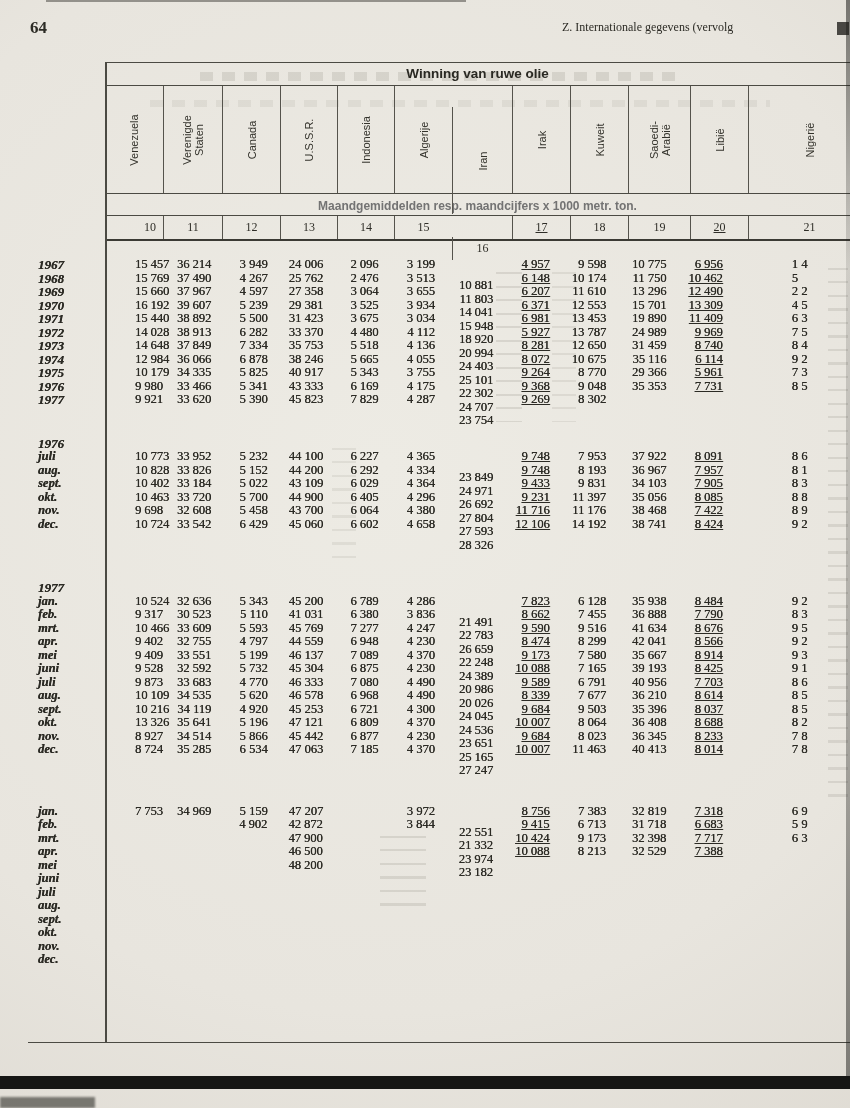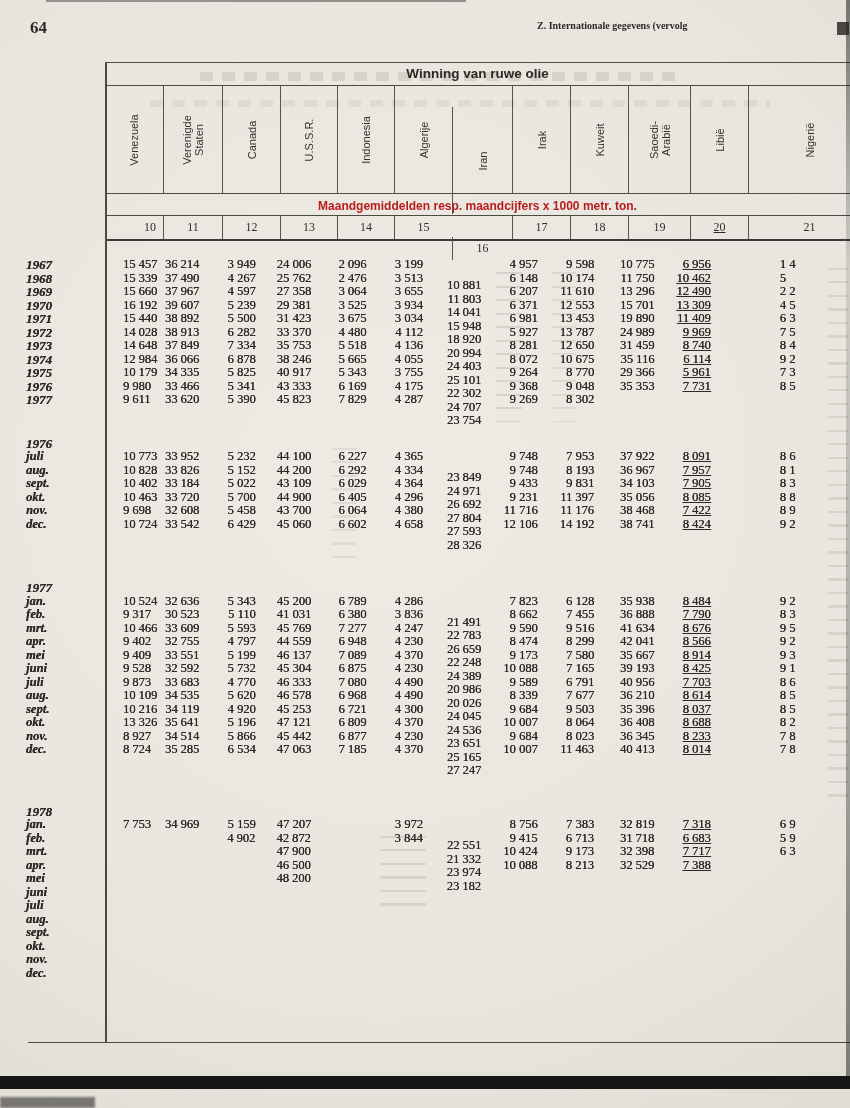--- a/index.html
+++ b/index.html
@@ -4,50 +4,50 @@
 <style>
   html,body{margin:0;padding:0;}
   body{
     width:850px;height:1108px;position:relative;overflow:hidden;
     font-family:"Liberation Serif",serif;color:#2c2b25;background:#e6e3dc;
   }
   #paper{position:absolute;inset:0;
     background:radial-gradient(ellipse 120% 90% at 45% 42%, #edebe4 0%, #e8e5de 55%, #ddd9d1 88%, #d0cdc5 100%);}
   
   #pagenum{position:absolute;left:30px;top:18px;font-size:17px;font-weight:bold;}
-  #hdr{position:absolute;left:537px;top:20px;font-size:10px;font-weight:bold;white-space:nowrap;}
+  #hdr{position:absolute;left:562px;top:20px;font-size:12px;font-weight:normal;white-space:nowrap;}
   #title{position:absolute;left:105px;top:66px;width:745px;text-align:center;
     font:bold 13.5px "Liberation Sans",sans-serif;color:#2a2923;}
   #subtitle{position:absolute;left:105px;top:199px;width:745px;text-align:center;
-    font:bold 12px "Liberation Sans",sans-serif;color:#b91c1c;}
+    font:bold 12px "Liberation Sans",sans-serif;color:#737373;}
   
   .hrule{position:absolute;background:#4b4a43;height:1px;}
   #l-top{left:105px;top:62px;width:745px;}
   #l-title{left:105px;top:85px;width:745px;}
   #l-heads{left:105px;top:193px;width:745px;}
   #l-sub{left:105px;top:215px;width:745px;}
   #l-nums{left:105px;top:239px;width:745px;height:2px;background:#3b3a34;}
   #l-bottom{left:28px;top:1042px;width:822px;}
   #v-stub{position:absolute;left:105px;top:62px;width:2px;height:981px;background:#4b4a43;}
   
   .c0{width:58px;padding-left:32px;} .c1{width:59px;} .c2{width:58px;} .c3{width:57px;}
-  .c4{width:57px;} .c5{width:58px;} .c6{width:60px;margin-top:21px;} .c7{width:58px;}
+  .c4{width:57px;} .c5{width:58px;} .c6{width:60px;margin-top:21px;} .c7{width:58px;text-decoration:underline;}
   .c8{width:58px;} .c9{width:62px;} .c10{width:58px;text-decoration:underline;} .c11{width:122px;}
   #colheads{position:absolute;left:105px;top:86px;height:107px;display:flex;}
   .hcell{position:relative;height:100%;box-sizing:border-box;}
   .hcell + .hcell{border-left:1px solid #55534c;}
   .rot{position:absolute;left:50%;top:50%;width:104px;
     transform:translate(-50%,-50%) rotate(-90deg);
     text-align:center;font:11px/12px "Liberation Sans",sans-serif;color:#33322b;}
   #colnums{position:absolute;left:105px;top:216px;height:23px;display:flex;}
   .ncell{height:100%;box-sizing:border-box;display:flex;align-items:center;justify-content:center;
     font:12px "Liberation Serif",serif;color:#2e2d27;}
   .ncell + .ncell{border-left:1px solid #55534c;}
   
-  #tbody{position:absolute;left:16px;top:258px;width:822px;}
+  #tbody{position:absolute;left:28px;top:258px;width:822px;}
   .row{display:flex;height:13.5px;line-height:13.5px;font-size:12.5px;
     text-shadow:0.25px 0 0 currentColor;}
   .stub{width:77px;padding-left:10px;box-sizing:border-box;white-space:nowrap;}
   .stub.year{font-weight:bold;font-style:italic;font-size:13px;}
   .stub.month{font-weight:bold;font-style:italic;font-size:12.5px;}
   .cell{box-sizing:border-box;text-align:right;padding-right:7px;white-space:nowrap;color:#2b2a24;}
   .cell.c11{text-align:left;padding-left:62px;padding-right:0;}
   .gaprow{width:100%;}
   
   .bleed{position:absolute;opacity:.30;filter:blur(.7px);pointer-events:none;}
@@ -178,21 +178,21 @@
       <span class="cell c5">3 199</span>
       <span class="cell c6">10 881</span>
       <span class="cell c7">4 957</span>
       <span class="cell c8">9 598</span>
       <span class="cell c9">10 775</span>
       <span class="cell c10">6 956</span>
       <span class="cell c11">1 4</span>
     </div>
     <div class="row">
       <span class="stub year">1968</span>
-      <span class="cell c0">15 339</span>
+      <span class="cell c0">15 769</span>
       <span class="cell c1">37 490</span>
       <span class="cell c2">4 267</span>
       <span class="cell c3">25 762</span>
       <span class="cell c4">2 476</span>
       <span class="cell c5">3 513</span>
       <span class="cell c6">11 803</span>
       <span class="cell c7">6 148</span>
       <span class="cell c8">10 174</span>
       <span class="cell c9">11 750</span>
       <span class="cell c10">10 462</span>
@@ -313,21 +313,21 @@
       <span class="cell c5">4 175</span>
       <span class="cell c6">24 707</span>
       <span class="cell c7">9 368</span>
       <span class="cell c8">9 048</span>
       <span class="cell c9">35 353</span>
       <span class="cell c10">7 731</span>
       <span class="cell c11">8 5</span>
     </div>
     <div class="row">
       <span class="stub year">1977</span>
-      <span class="cell c0">9 611</span>
+      <span class="cell c0">9 921</span>
       <span class="cell c1">33 620</span>
       <span class="cell c2">5 390</span>
       <span class="cell c3">45 823</span>
       <span class="cell c4">7 829</span>
       <span class="cell c5">4 287</span>
       <span class="cell c6">23 754</span>
       <span class="cell c7">9 269</span>
       <span class="cell c8">8 302</span>
       <span class="cell c9"></span>
       <span class="cell c10"></span>
@@ -606,23 +606,20 @@
       <span class="cell c5">4 370</span>
       <span class="cell c6">27 247</span>
       <span class="cell c7">10 007</span>
       <span class="cell c8">11 463</span>
       <span class="cell c9">40 413</span>
       <span class="cell c10">8 014</span>
       <span class="cell c11">7 8</span>
     </div>
     <div class="gaprow" style="height: 48px;"></div>
     <div class="row">
-      <span class="stub year">1978</span>
-    </div>
-    <div class="row">
       <span class="stub month">jan.</span>
       <span class="cell c0">7 753</span>
       <span class="cell c1">34 969</span>
       <span class="cell c2">5 159</span>
       <span class="cell c3">47 207</span>
       <span class="cell c4"></span>
       <span class="cell c5">3 972</span>
       <span class="cell c6">22 551</span>
       <span class="cell c7">8 756</span>
       <span class="cell c8">7 383</span>

